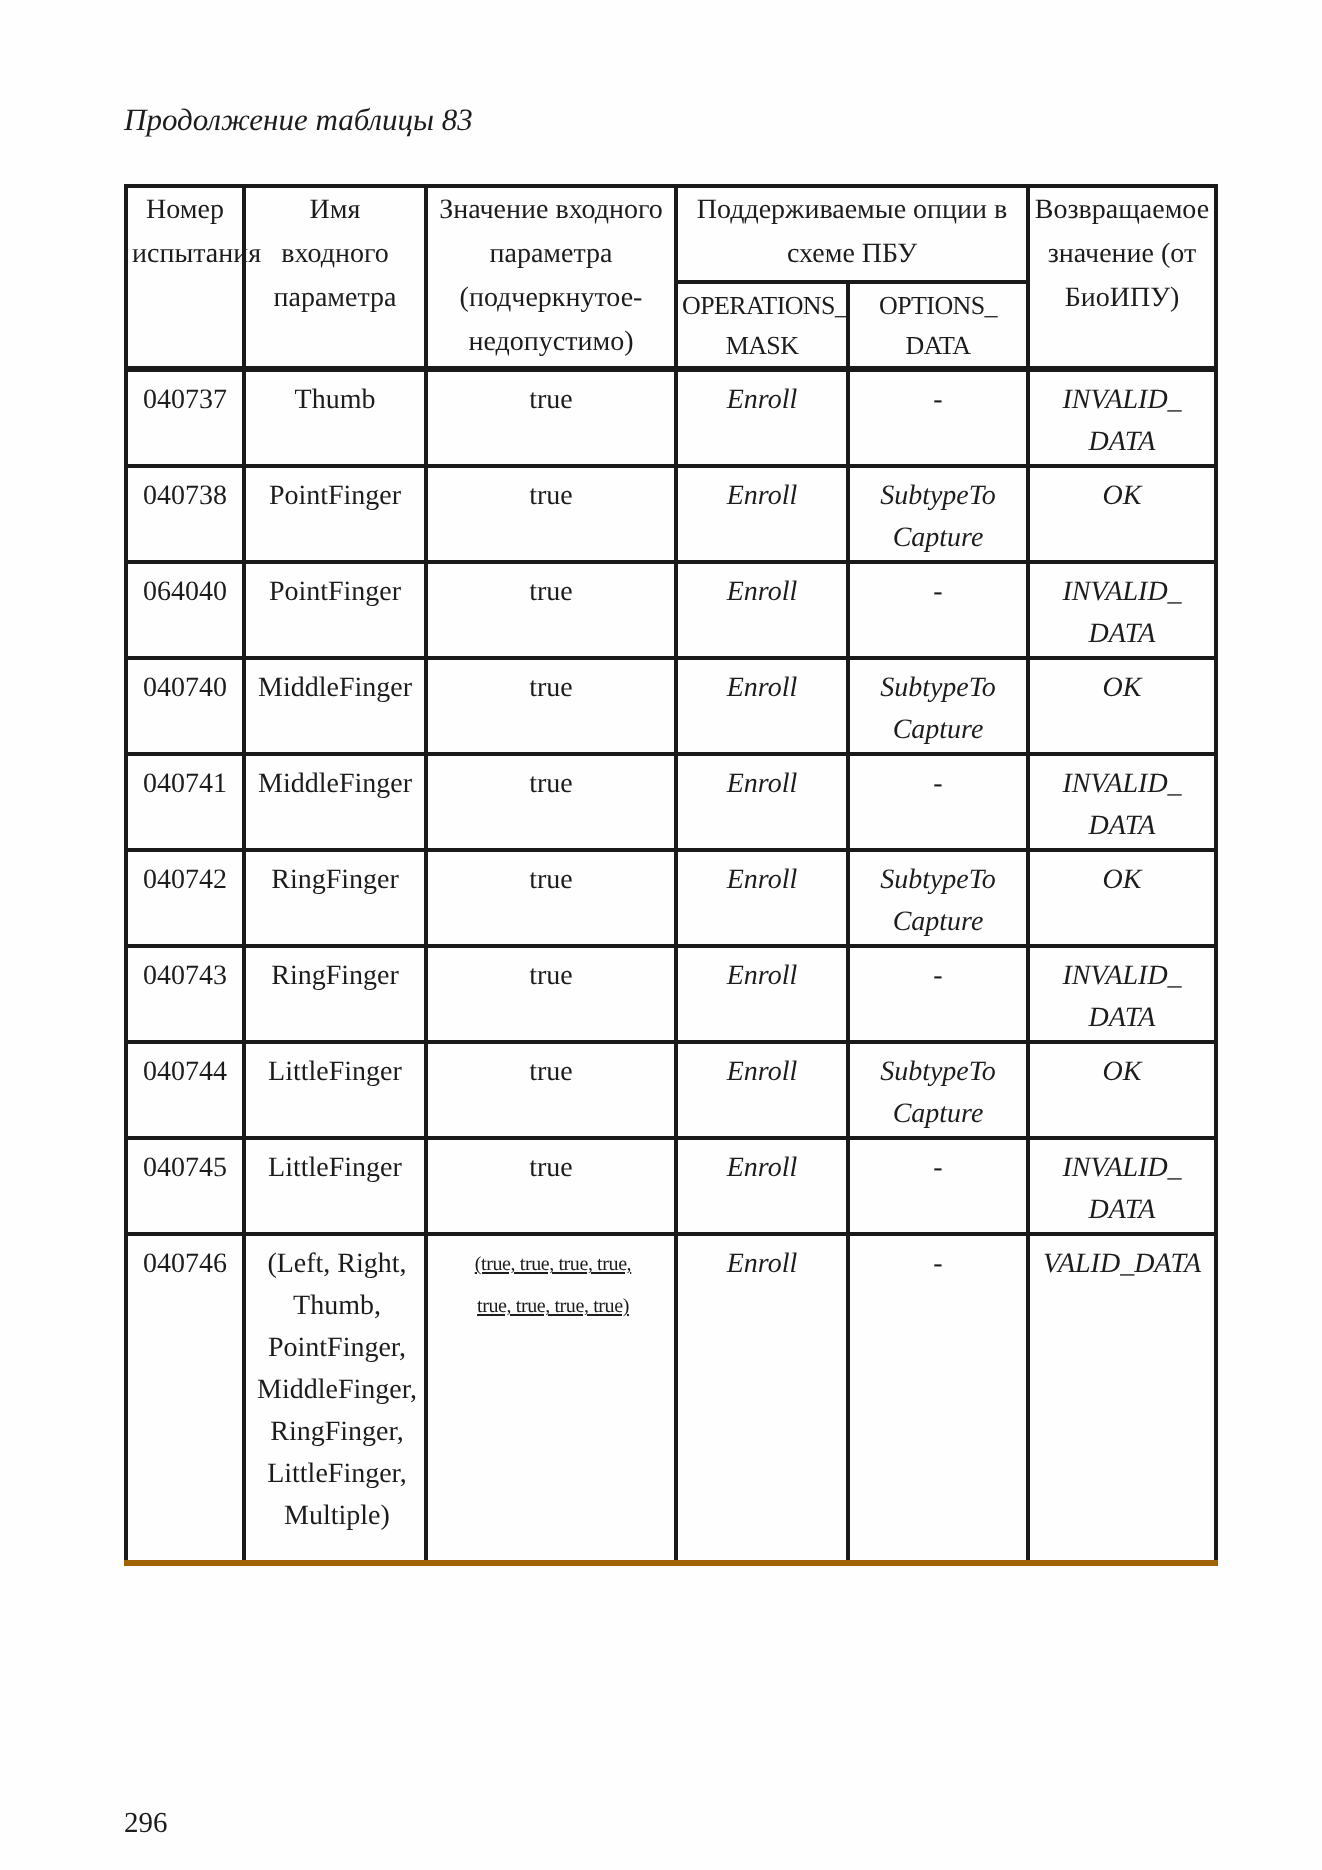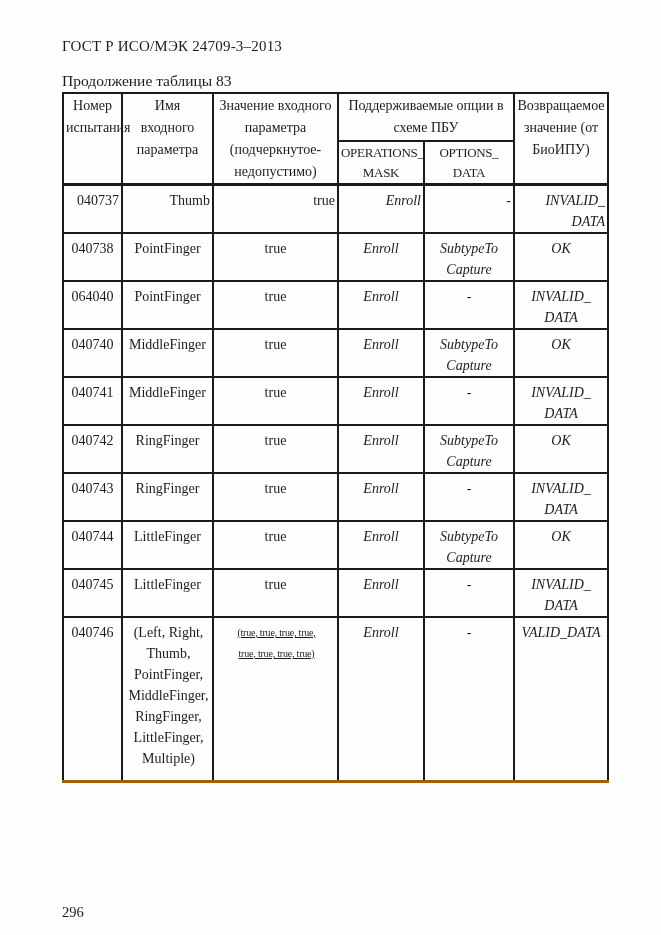--- a/index.html
+++ b/index.html
@@ -12,22 +12,22 @@
     overflow: hidden;
   }
   .page { position: relative; width: 661px; height: 935px; background: #fefefe; }
 
   .doc-code {
     position: absolute; left: 62px; top: 38px;
     font-size: 15px; letter-spacing: 0.2px;
     white-space: pre;
   }
   .caption {
-    position: absolute; left: 62px; top: 72px;
-    font-size: 15.5px; 
+    position: absolute; left: 62px; top: 52px;
+    font-size: 15.5px; font-style: italic;
     white-space: pre;
   }
 
   table.tbl {
     position: absolute; left: 62px; top: 92px;
     width: 545px;
     border-collapse: collapse;
     table-layout: fixed;
   }
   col.c1 { width: 59px; }
@@ -47,41 +47,40 @@
     white-space: pre-line;
   }
 
   
   thead td { line-height: 22px; padding-top: 1px; }
   tr.hr1 { height: 46px; }
   tr.hr2 { height: 42px; }
   tr.hr2 td { line-height: 20px; padding-top: 1px; font-size: 13px; letter-spacing: -0.3px; }
 
   
-  tbody tr:first-child td { border-top: 3px solid #1a1a1a; text-align: right; }
+  tbody tr:first-child td { border-top: 3px solid #1a1a1a; }
   tbody tr:last-child td { border-bottom: 3px solid #a16207; }
 
   tr.r  { height: 46.5px; }
   tr.r-last { height: 164px; }
 
   td.it { font-style: italic; }
   td.al { text-align: center; padding-left: 4px; }
   td.und { text-decoration: underline; font-size: 10px; letter-spacing: -0.2px; }
 
   .pageno {
     position: absolute; left: 62px; top: 904px;
     font-size: 14.5px;
   }
 </style>
 </head>
 <body>
 
 <div class="page">
 
-  <div class="doc-code">ГОСТ Р ИСО/МЭК 24709-3–2013</div>
   <div class="caption">Продолжение таблицы 83</div>
 
   <table class="tbl">
     <colgroup>
       <col class="c1">
         <col class="c2">
         <col class="c3">
         <col class="c4">
         <col class="c5">
         <col class="c6">

